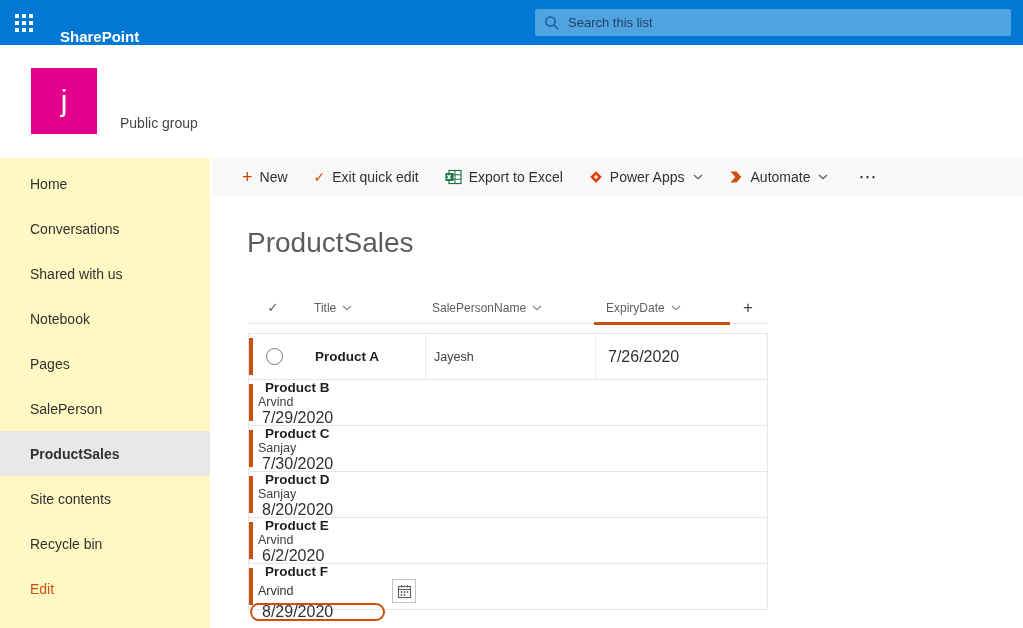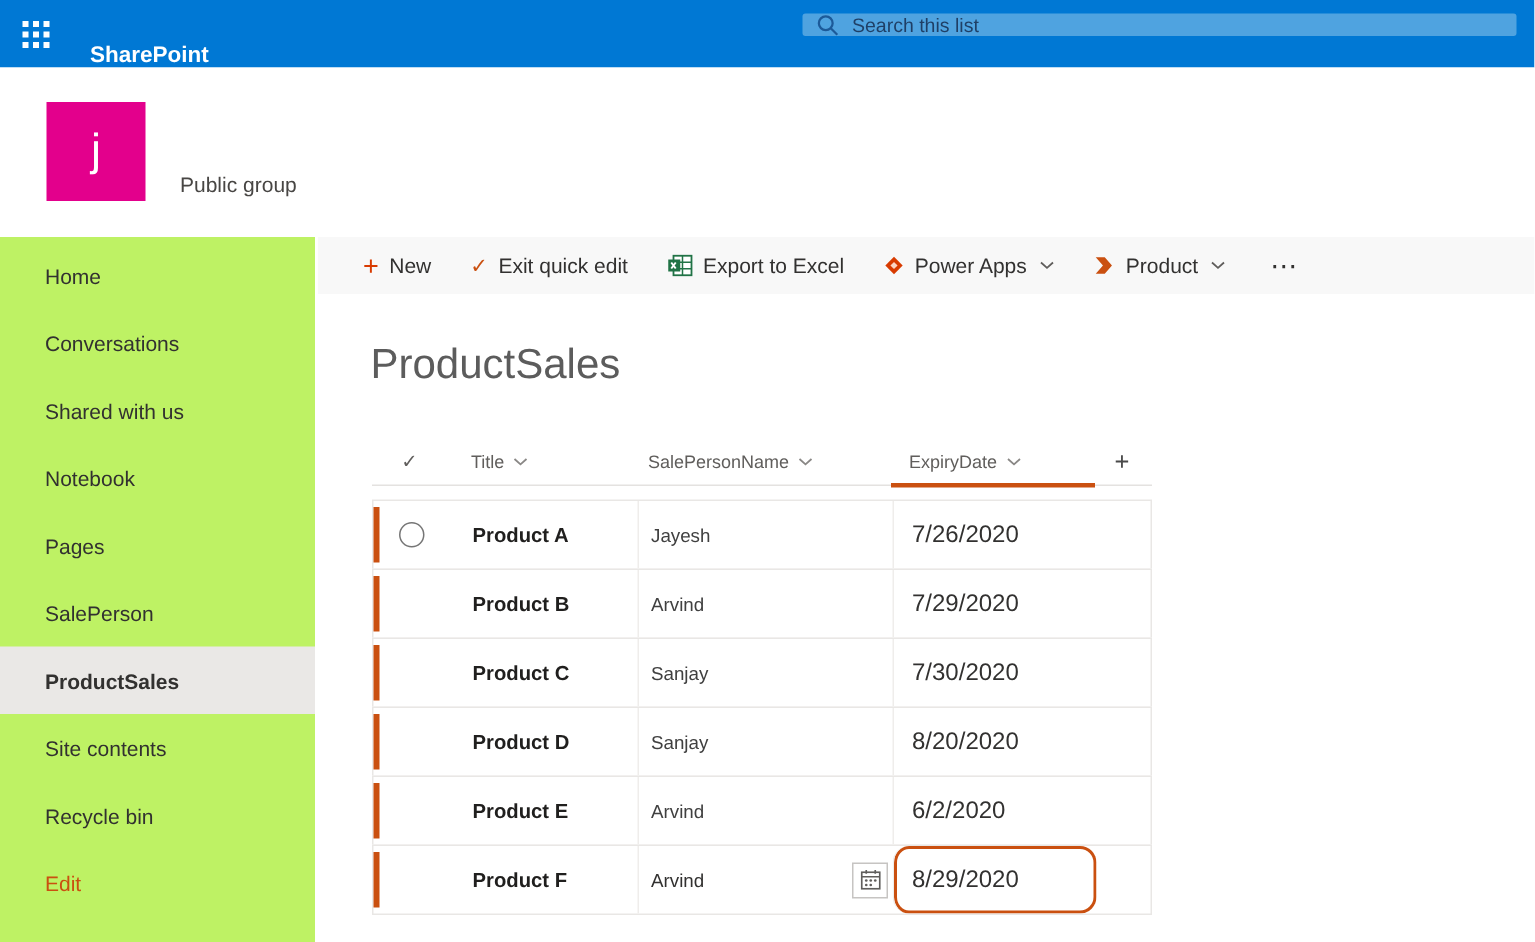--- a/index.html
+++ b/index.html
@@ -7,35 +7,35 @@
   body{position:relative;overflow:hidden;background:#fff;color:#323130;
        font-family:"Liberation Sans","DejaVu Sans",sans-serif;}
 
   
   .top-bar{position:absolute;top:0;left:0;width:1023px;height:45px;background:#0078d4;
            display:flex;align-items:flex-end;}
   .waffle{width:48px;height:45px;display:flex;align-items:center;justify-content:center;cursor:pointer;}
   .waffle-grid{display:grid;grid-template-columns:repeat(3,4px);gap:3px;}
   .waffle-grid span{width:4px;height:4px;background:#fff;}
   .brand{color:#fff;font-size:15px;font-weight:700;margin-left:12px;cursor:pointer;}
-  .search-box{position:absolute;left:535px;top:9px;width:476px;height:15px;background:#4fa3e0;
+  .search-box{position:absolute;left:535px;top:9px;width:476px;height:27px;background:#4fa3e0;
               border-radius:2px;display:flex;align-items:center;padding:0 9px;cursor:text;}
   .search-input{flex:1;margin-left:8px;background:transparent;border:0;outline:0;font-size:13px;
                 color:#14304f;font-family:inherit;}
   .search-input::placeholder{color:#1d3a5f;opacity:.95;}
 
   
   .site-header{position:absolute;top:45px;left:0;width:1023px;height:113px;background:#fff;}
   .site-logo{position:absolute;left:31px;top:23px;width:66px;height:66px;background:#e3008c;
              color:#fff;display:flex;align-items:center;justify-content:center;font-size:30px;cursor:pointer;}
   .site-title{position:absolute;left:118px;top:26px;font-size:28px;font-weight:400;color:#323130;}
   .site-subtitle{position:absolute;left:120px;top:70px;font-size:14px;color:#484644;}
 
   
-  .sidebar{position:absolute;top:158px;left:0;width:210px;bottom:0;background:#bef264;padding-top:3px;}
+  .sidebar{position:absolute;top:158px;left:0;width:210px;bottom:0;background:#fef9c3;padding-top:3px;}
   .nav-item{height:45px;display:flex;align-items:center;padding-left:30px;font-size:14px;
             color:#323130;cursor:pointer;white-space:nowrap;}
   .nav-item.selected{background:#eae8e6;font-weight:700;}
   .nav-item.edit-link{color:#ca5010;}
 
   
   .content{position:absolute;top:158px;left:212px;width:811px;bottom:0;background:#fff;}
   .toolbar{height:38px;background:#f8f8f8;display:flex;align-items:center;
            padding:0 16px 0 30px;gap:26px;font-size:14px;}
   .tb-item{display:flex;align-items:center;gap:7px;cursor:pointer;color:#323130;white-space:nowrap;}
@@ -55,21 +55,21 @@
   .w-title{width:126px;padding-left:16px;}
   .w-sales{width:170px;padding-left:8px;}
   .w-expiry{width:136px;padding-left:12px;}
   .w-plus{width:36px;display:flex;justify-content:center;font-size:17px;color:#4a4a4a;cursor:pointer;}
   .hdr-check{font-size:13px;color:#605e5c;}
   .hdr-underline{position:absolute;left:346px;bottom:-2px;width:136px;height:3px;background:#ca5010;}
 
   .grid-body{margin-top:9px;}
   .grid-row{display:flex;align-items:stretch;height:47px;background:#fff;
             border:1px solid #e9e7e5;position:relative;}
-  .grid-row + .grid-row{margin-top:-1px;}
+  .grid-row + .grid-row{margin-top:-1px;flex-direction:column;}
   .row-bar{position:absolute;left:0;top:4px;bottom:4px;width:4px;background:#ca5010;}
   .cell{display:flex;align-items:center;}
   .c-select{width:50px;justify-content:center;}
   .c-title{width:126px;padding-left:16px;font-weight:600;font-size:13.5px;color:#201f1e;}
   .c-sales{width:170px;padding-left:8px;border-left:1px solid #efedeb;}
   .c-expiry{width:136px;padding-left:12px;border-left:1px solid #efedeb;font-size:16px;color:#323130;}
   .c-expiry.active{box-shadow:inset 0 0 0 2px #ca5010;border-radius:11px;}
   .person-link{color:#404040;cursor:pointer;font-size:12.5px;}
   .person-plain{color:#323130;font-size:12.5px;}
   .row-circle{width:17px;height:17px;border:1px solid #767676;border-radius:50%;background:#fff;cursor:pointer;}
@@ -150,21 +150,21 @@
       </svg>
       <span>Power Apps</span>
       <svg class="chev" width="10" height="6" viewBox="0 0 10 6">
         <path d="M1 1l4 3.6L9 1" fill="none" stroke="#605e5c" stroke-width="1.2"></path>
       </svg>
     </div>
     <div class="tb-item">
       <svg width="15" height="14" viewBox="0 0 15 14">
         <path d="M1.5 1.5h6l4.8 5.5-4.8 5.5h-6l4.8-5.5z" fill="#ca5010"></path>
       </svg>
-      <span>Product</span>
+      <span>Automate</span>
       <svg class="chev" width="10" height="6" viewBox="0 0 10 6">
         <path d="M1 1l4 3.6L9 1" fill="none" stroke="#605e5c" stroke-width="1.2"></path>
       </svg>
     </div>
     <div class="tb-more">⋯</div>
   </div>
 
   <h1 class="list-title">ProductSales</h1>
 
   <div class="grid">

